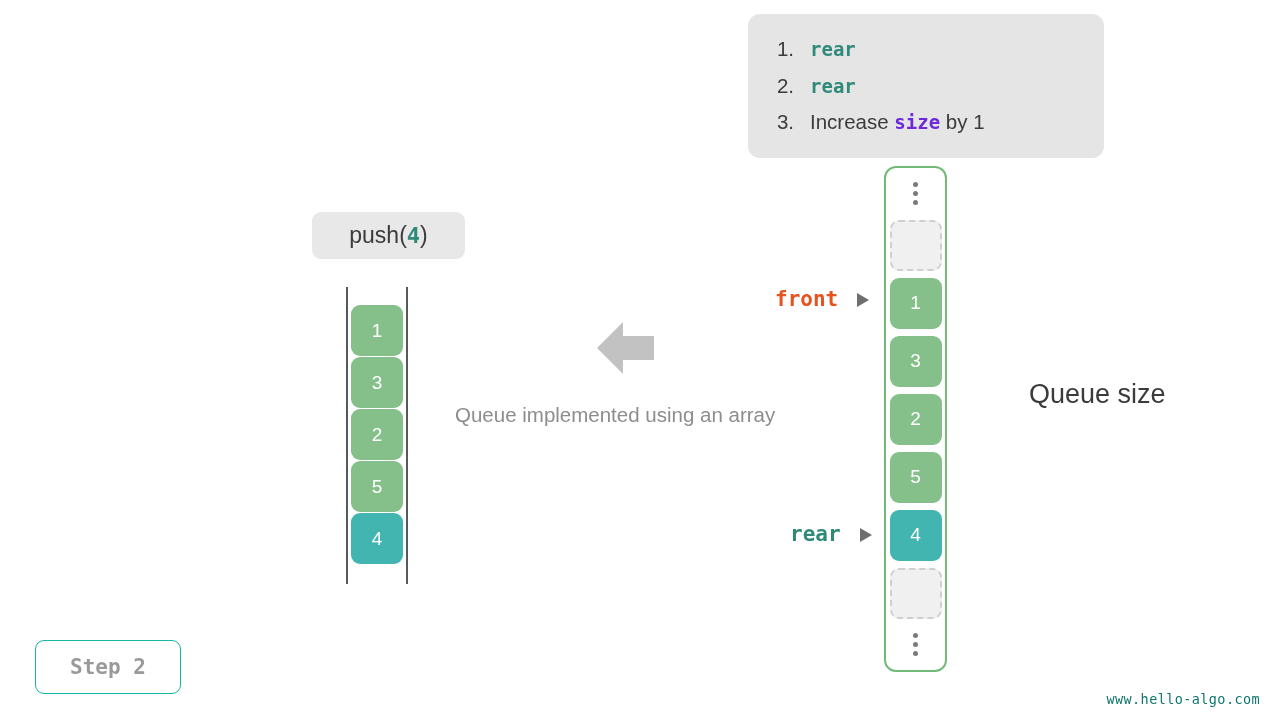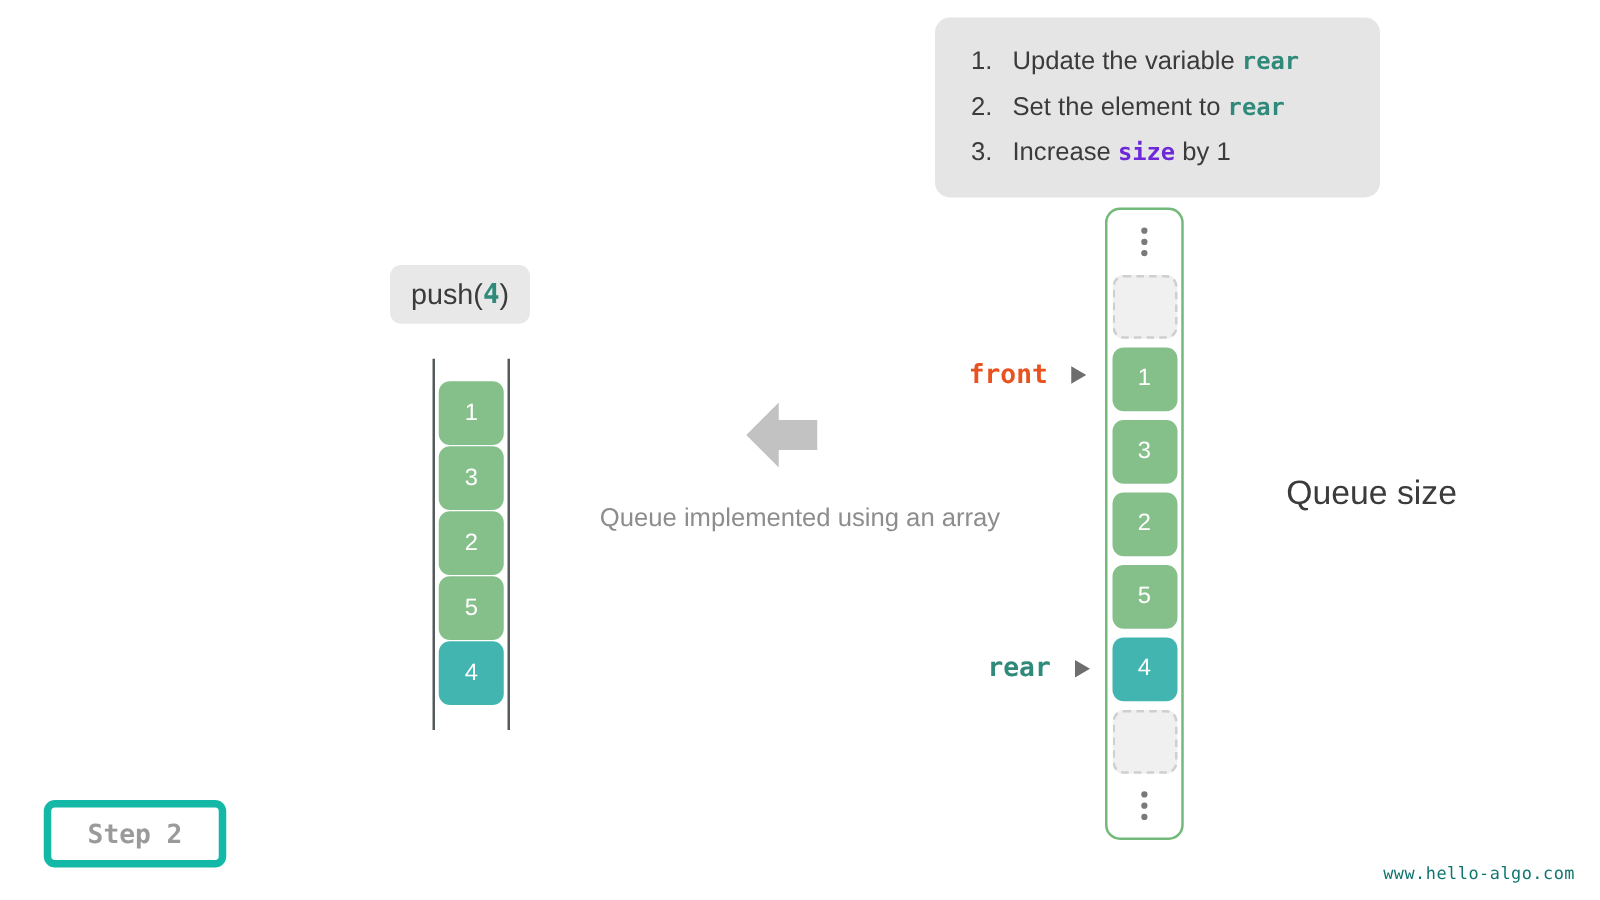--- a/index.html
+++ b/index.html
@@ -54,21 +54,21 @@
     font-size: 19px;
   }
   .tok-teal  { color: #2f8a7a; }
   .tok-blue  { color: #6d28d9; }
 
   
   .op-label {
     position: absolute;
     left: 312px;
     top: 212px;
-    width: 112px;
+    width: 153px;
     height: 47px;
     box-sizing: border-box;
     background: #e8e8e8;
     border-radius: 9px;
     display: flex;
     align-items: center;
     justify-content: center;
     font-size: 23px;
     color: #3b3b3b;
     white-space: pre;
@@ -126,21 +126,20 @@
     left: 597px;
     top: 322px;
     width: 57px;
     height: 52px;
   }
   .caption {
     position: absolute;
     left: 455px;
     top: 403px;
     width: 370px;
-    text-align: center;
     font-size: 20.5px;
     color: #8d8d8d;
   }
 
   
   .queue-box {
     position: absolute;
     left: 884px;
     top: 166px;
     width: 63px;
@@ -218,21 +217,21 @@
 
   
   .step-badge {
     position: absolute;
     left: 35px;
     top: 640px;
     width: 146px;
     height: 54px;
     box-sizing: border-box;
     background: #ffffff;
-    border: 6px solid #14b8a6;
+    border: 1px solid #14b8a6;
     border-radius: 9px;
     display: flex;
     align-items: center;
     justify-content: center;
     font-family: "DejaVu Sans Mono", monospace;
     font-weight: bold;
     font-size: 21px;
     color: #9a9a9a;
     white-space: pre;
   }
@@ -248,27 +247,25 @@
     letter-spacing: 0.4px;
   }
 </style>
 </head>
 <body>
 
 <div class="steps-panel">
   <ol class="steps-list">
     <li class="step-row">
       <span class="step-num">1.</span>
-      <span>Update the variable </span>
       <span class="code-tok tok-teal">rear</span>
       <span></span>
     </li>
     <li class="step-row">
       <span class="step-num">2.</span>
-      <span>Set the element to </span>
       <span class="code-tok tok-teal">rear</span>
       <span></span>
     </li>
     <li class="step-row">
       <span class="step-num">3.</span>
       <span>Increase </span>
       <span class="code-tok tok-blue">size</span>
       <span> by 1</span>
     </li>
   </ol>

